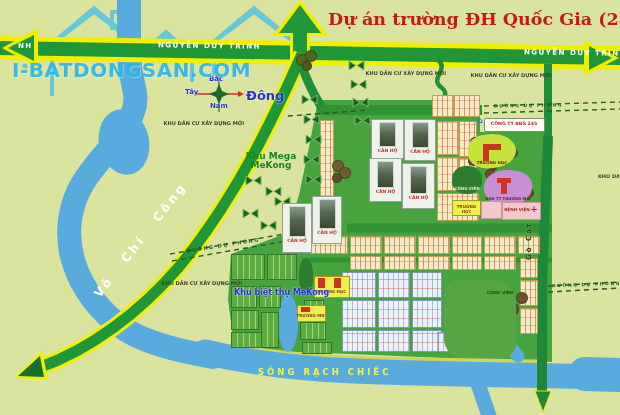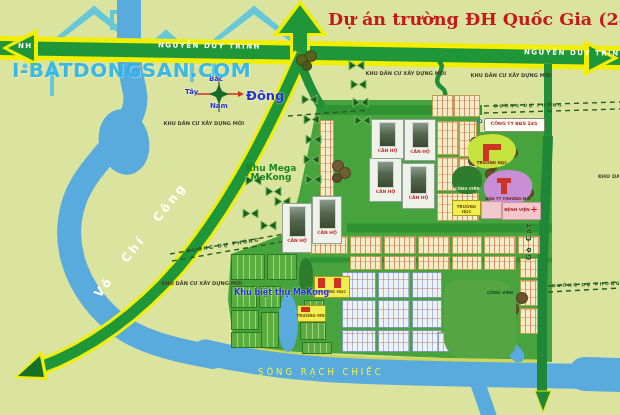--- a/index.html
+++ b/index.html
@@ -237,38 +237,38 @@
     </div>
 
   <div id="title" class="lbl">Dự án trường ĐH Quốc Gia (245)</div>
   <div id="wm">I-BATDONGSAN.COM</div>
 
   <div class="lbl roadtxt z4" style="left:18px;top:43px;transform:rotate(0.9deg);">NH</div>
   <div class="lbl roadtxt z4" style="left:158px;top:43px;transform:rotate(0.9deg);">NGUYỄN DUY TRINH</div>
   <div class="lbl roadtxt z4" style="left:524px;top:50px;transform:rotate(0.9deg);">NGUYỄN DUY TRINH</div>
   <div class="lbl roadtxt z4" style="left:92px;top:292px;font-size:12px;letter-spacing:3px;word-spacing:14px;transform:rotate(-52deg);transform-origin:0 0;">Võ Chí Công</div>
   <div class="lbl z4" style="left:526px;top:210px;width:60px;font-size:7px;font-weight:bold;color:#12451a;text-shadow:0 0 1px #cfe08a;letter-spacing:2px;transform:rotate(-90deg) translate(-50px,0);transform-origin:0 0;">Gò Cát</div>
-  <div class="lbl z4" style="left:258px;top:368px;font-size:8.5px;font-weight:normal;color:#f4f43c;letter-spacing:3px;white-space:nowrap;">SÔNG RẠCH CHIẾC</div>
+  <div class="lbl z4" style="left:258px;top:368px;font-size:8.5px;font-weight:bold;color:#f4f43c;letter-spacing:3px;white-space:nowrap;">SÔNG RẠCH CHIẾC</div>
 
   <div class="lbl dashlbl z4" style="left:494px;top:104px;transform:rotate(-1deg);">ĐƯỜNG DỰ PHÓNG</div>
   <div class="lbl dashlbl z4" style="left:552px;top:283px;transform:rotate(-2deg);">ĐƯỜNG DỰ PHÓNG</div>
   <div class="lbl dashlbl z4" style="left:186px;top:243px;font-size:5px;transform:rotate(-9deg);">ĐƯỜNG DỰ PHÓNG</div>
 
   <div class="lbl bluetxt z4" style="left:209px;top:76px;font-size:7px;">Bắc</div>
   <div class="lbl bluetxt z4" style="left:185px;top:89px;font-size:7px;">Tây</div>
   <div class="lbl bluetxt z4" style="left:246px;top:89px;font-size:13px;">Đông</div>
   <div class="lbl bluetxt z4" style="left:210px;top:103px;font-size:7px;">Nam</div>
 
   <div class="lbl kdclbl z4" style="left:160px;top:121px;">KHU DÂN CƯ XÂY DỰNG MỚI</div>
   <div class="lbl kdclbl z4" style="left:158px;top:281px;">KHU DÂN CƯ XÂY DỰNG MỚI</div>
   <div class="lbl kdclbl z4" style="left:362px;top:71px;">KHU DÂN CƯ XÂY DỰNG MỚI</div>
   <div class="lbl kdclbl z4" style="left:467px;top:73px;">KHU DÂN CƯ XÂY DỰNG MỚI</div>
   <div class="lbl kdclbl z4" style="left:597px;top:174px;width:23px;overflow:hidden;">KHU DÂN CƯ XÂY DỰNG MỚI</div>
 
-  <div class="lbl z4" style="left:243px;top:164px;width:56px;text-align:center;font-size:9px;font-weight:bold;color:#18871f;">
+  <div class="lbl z4" style="left:243px;top:152px;width:56px;text-align:center;font-size:9px;font-weight:bold;color:#18871f;">
     <span>Khu Mega</span><br>
     <span>MeKong</span>
   </div>
   <div class="lbl bluetxt z4" style="left:234px;top:289px;font-size:8px;">Khu biệt thự MeKong</div>
 
   <div class="apt" style="left:371px;top:119px;width:31px;height:38px;">
       <div class="bld"></div>
       <span class="apt-lbl">CĂN HỘ</span>
     </div>
   <div class="apt" style="left:404px;top:119px;width:30px;height:40px;">

